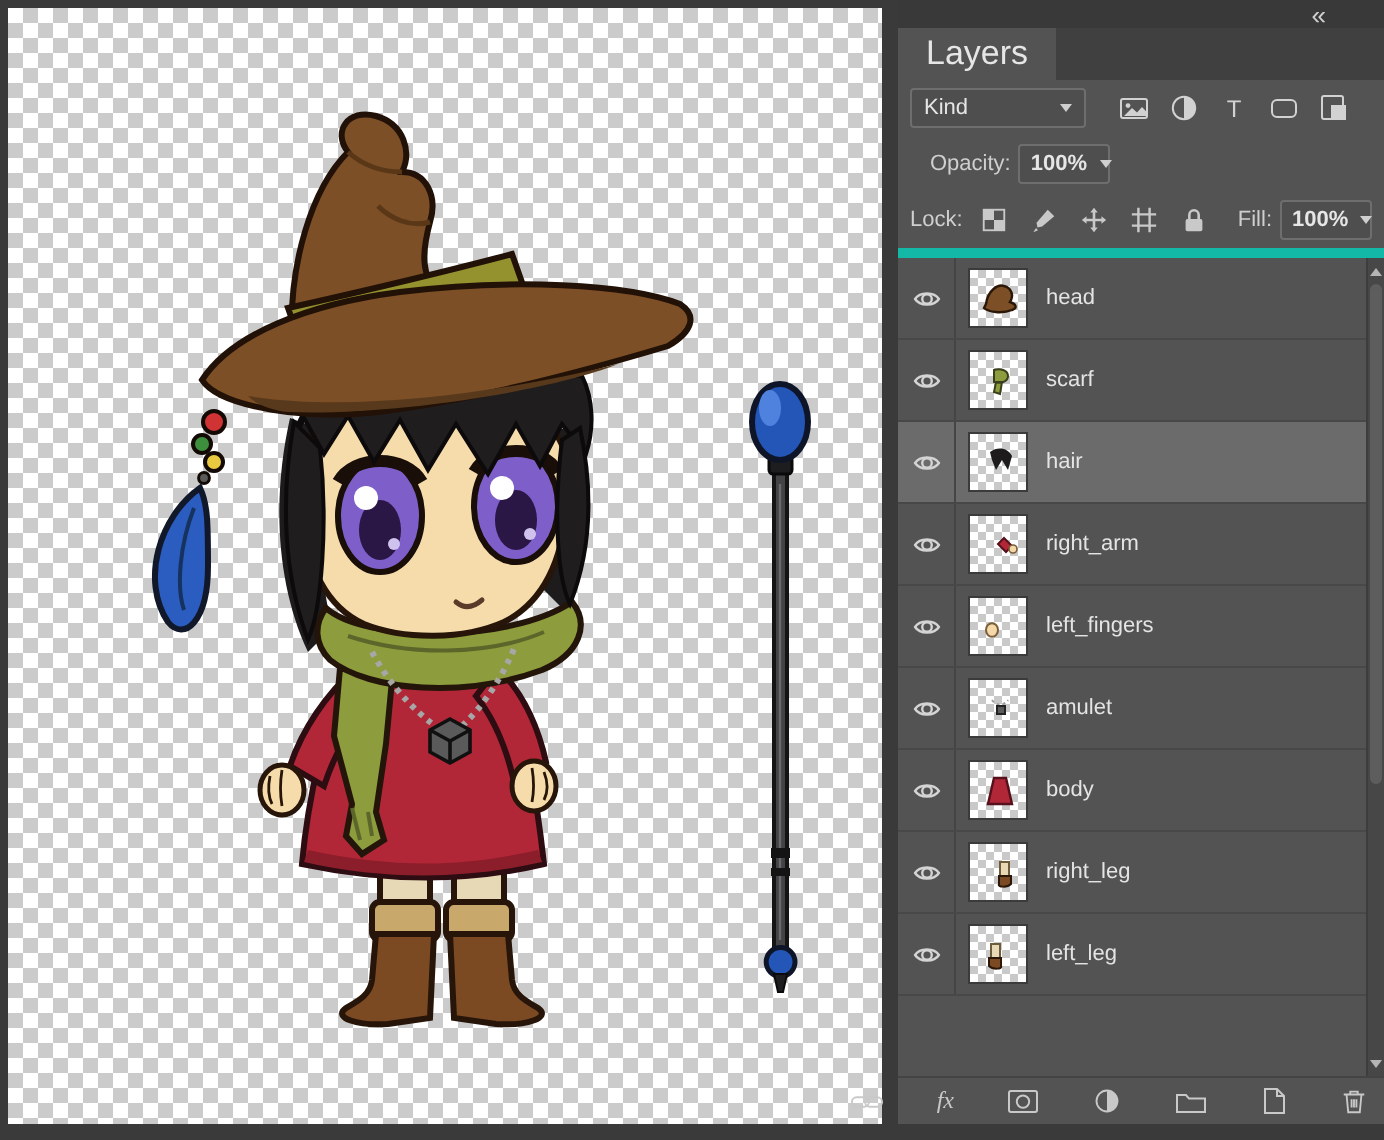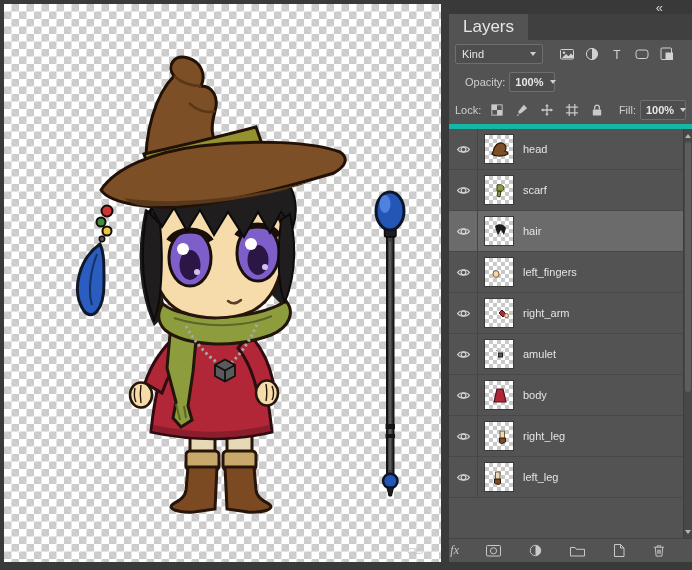--- a/index.html
+++ b/index.html
@@ -94,21 +94,21 @@
   .sb-up { top:1px; } .sb-down { bottom:1px; }
   .tri-up   { width:0;height:0;border-left:3px solid transparent;border-right:3px solid transparent;border-bottom:4px solid #b5b5b5; }
   .tri-down { width:0;height:0;border-left:3px solid transparent;border-right:3px solid transparent;border-top:4px solid #b5b5b5; }
   .sb-thumb { position:absolute; left:1px; right:1px; top:13px; height:250px; background:#5d5d5d; border-radius:3px; }
 
   
   .bottom-toolbar {
     position:absolute; bottom:0; left:0; right:0; height:24px;
     border-top:1px solid #444; background:#535353;
     display:flex; align-items:center; justify-content:flex-end;
-    gap:26px; padding-right:26px;
+    gap:26px; padding-right:8px;
   }
   .tool-btn { width:18px; height:17px; display:flex; align-items:center; justify-content:center; color:#c9c9c9; }
   .fx { font-style:italic; font-size:12px; color:#c9c9c9; font-family:"Liberation Serif", serif; }
 </style>
 </head>
 <body>
 
 <div class="canvas-area">
   <svg width="437" height="558" viewBox="0 0 437 558">
 
@@ -341,40 +341,40 @@
 
     <div class="layer-row">
       <div class="eye-cell">
           <svg width="15" height="11" viewBox="0 0 16 12">
             <path d="M1.5 6 C4 2 12 2 14.5 6 C12 10 4 10 1.5 6 Z" fill="none" stroke="#d4d4d4" stroke-width="1.3"></path>
             <circle cx="8" cy="6" r="2.6" fill="none" stroke="#d4d4d4" stroke-width="1.3"></circle>
           </svg>
         </div>
       <div class="thumb">
           <svg width="30" height="30" viewBox="0 0 30 30">
-            <ellipse cx="11" cy="16" rx="3" ry="3.4" fill="#f4d8a8" stroke="#7a5f3a" stroke-width="1"></ellipse>
-          </svg>
-        </div>
-      <span class="layer-name">left_fingers</span>
-    </div>
-
-    <div class="layer-row">
-      <div class="eye-cell">
-          <svg width="15" height="11" viewBox="0 0 16 12">
-            <path d="M1.5 6 C4 2 12 2 14.5 6 C12 10 4 10 1.5 6 Z" fill="none" stroke="#d4d4d4" stroke-width="1.3"></path>
-            <circle cx="8" cy="6" r="2.6" fill="none" stroke="#d4d4d4" stroke-width="1.3"></circle>
-          </svg>
-        </div>
-      <div class="thumb">
-          <svg width="30" height="30" viewBox="0 0 30 30">
             <path d="M17 11 L21 15 L18 18 L14 14 Z" fill="#b22737" stroke="#56101b" stroke-width="1"></path>
             <circle cx="21.5" cy="16.5" r="2" fill="#f4d8a8" stroke="#7a5f3a" stroke-width="0.8"></circle>
           </svg>
         </div>
       <span class="layer-name">right_arm</span>
+    </div>
+
+    <div class="layer-row">
+      <div class="eye-cell">
+          <svg width="15" height="11" viewBox="0 0 16 12">
+            <path d="M1.5 6 C4 2 12 2 14.5 6 C12 10 4 10 1.5 6 Z" fill="none" stroke="#d4d4d4" stroke-width="1.3"></path>
+            <circle cx="8" cy="6" r="2.6" fill="none" stroke="#d4d4d4" stroke-width="1.3"></circle>
+          </svg>
+        </div>
+      <div class="thumb">
+          <svg width="30" height="30" viewBox="0 0 30 30">
+            <ellipse cx="11" cy="16" rx="3" ry="3.4" fill="#f4d8a8" stroke="#7a5f3a" stroke-width="1"></ellipse>
+          </svg>
+        </div>
+      <span class="layer-name">left_fingers</span>
     </div>
 
     <div class="layer-row">
       <div class="eye-cell">
           <svg width="15" height="11" viewBox="0 0 16 12">
             <path d="M1.5 6 C4 2 12 2 14.5 6 C12 10 4 10 1.5 6 Z" fill="none" stroke="#d4d4d4" stroke-width="1.3"></path>
             <circle cx="8" cy="6" r="2.6" fill="none" stroke="#d4d4d4" stroke-width="1.3"></circle>
           </svg>
         </div>
       <div class="thumb">

